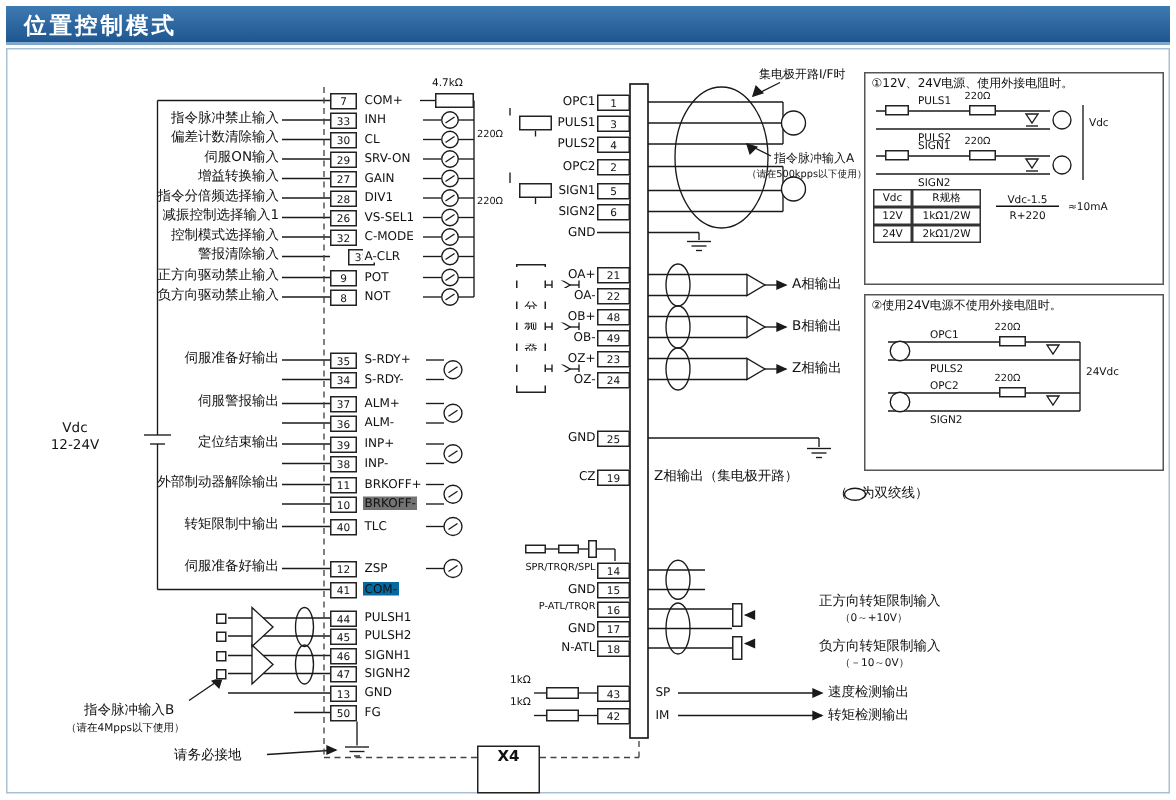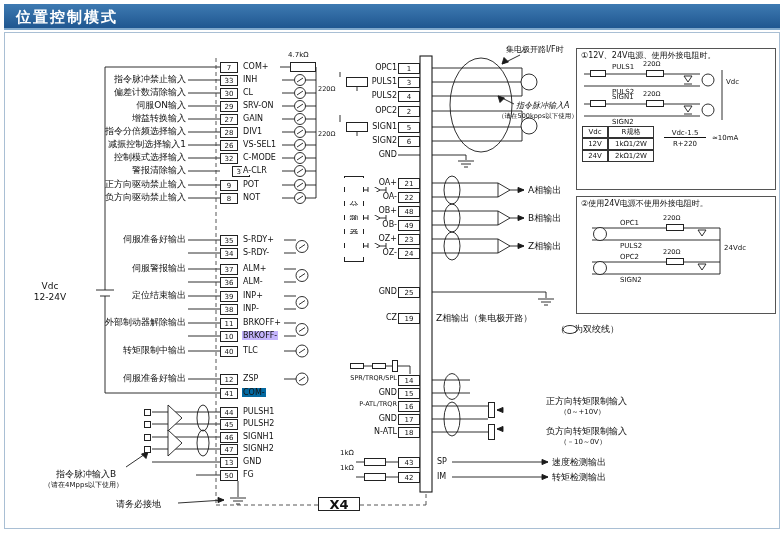--- a/index.html
+++ b/index.html
@@ -18,22 +18,22 @@
   .n8{font-size:8px;}
   .n7{font-size:7px;}
   .n65{font-size:6.5px;}
   .s65{font-size:6.5px;}
   .frac{border-bottom:1px solid #111;}
   .pin{position:absolute;border:1px solid #222;background:#fff;font-size:7px;text-align:center;
        height:11px;line-height:10px;z-index:3;box-sizing:border-box;}
   .rbox{position:absolute;border:1px solid #222;background:#fff;z-index:3;box-sizing:border-box;}
   .cell{position:absolute;border:1px solid #333;font-size:7px;line-height:10px;text-align:center;
        background:#fff;z-index:3;box-sizing:border-box;}
-  .x4{position:absolute;left:318px;top:497px;width:42px;height:14px;border:1.5px solid #222;background:#fff;
-       font-size:13px;font-weight:bold;text-align:center;line-height:13px;z-index:3;box-sizing:border-box;}
+  .x4{position:absolute;left:318px;top:497px;width:42px;height:32px;border:1.5px solid #222;background:#fff;
+       font-size:10px;font-weight:bold;text-align:center;line-height:13px;z-index:3;box-sizing:border-box;}
   .divider-box{position:absolute;left:344px;top:176px;width:20px;height:86px;border:1px solid #222;background:#fff;
        display:flex;align-items:center;justify-content:center;z-index:3;box-sizing:border-box;}
   .divider-box span{width:10px;font-size:9px;line-height:1.45;word-break:break-all;display:block;text-align:center;}
 </style>
 </head>
 <body>
 
 <div id="titlebar">位置控制模式</div>
 <div id="frame"></div>
 <svg id="wires">
@@ -326,21 +326,21 @@
 <div class="t sig" style="left: 242px; top: 277px; background: rgb(255, 255, 255);">ALM-</div>
 <div class="t cn" style="left: 30px; top: 290px; width: 156px; text-align: right;">定位结束输出</div>
 <div class="pin" style="left: 220px; top: 290.5px; width: 18px;">39</div>
 <div class="t sig" style="left: 242px; top: 291px; background: rgb(255, 255, 255);">INP+</div>
 <div class="pin" style="left: 220px; top: 303.5px; width: 18px;">38</div>
 <div class="t sig" style="left: 242px; top: 304px; background: rgb(255, 255, 255);">INP-</div>
 <div class="t cn" style="left: 30px; top: 317px; width: 156px; text-align: right;">外部制动器解除输出</div>
 <div class="pin" style="left: 220px; top: 317.5px; width: 18px;">11</div>
 <div class="t sig" style="left: 242px; top: 318px; background: rgb(255, 255, 255);">BRKOFF+</div>
 <div class="pin" style="left: 220px; top: 330.5px; width: 18px;">10</div>
-<div class="t sig" style="left: 242px; top: 331px; background: #c4b5fd;">BRKOFF-</div>
+<div class="t sig" style="left: 242px; top: 331px; background: #737373;">BRKOFF-</div>
 <div class="t cn" style="left: 30px; top: 345px; width: 156px; text-align: right;">转矩限制中输出</div>
 <div class="pin" style="left: 220px; top: 345.5px; width: 18px;">40</div>
 <div class="t sig" style="left: 242px; top: 346px; background: rgb(255, 255, 255);">TLC</div>
 <div class="t cn" style="left: 30px; top: 373px; width: 156px; text-align: right;">伺服准备好输出</div>
 <div class="pin" style="left: 220px; top: 373.5px; width: 18px;">12</div>
 <div class="t sig" style="left: 242px; top: 374px; background: rgb(255, 255, 255);">ZSP</div>
 <div class="pin" style="left: 220px; top: 406.5px; width: 18px;">44</div>
 <div class="t sig" style="left: 242px; top: 407px; background: rgb(255, 255, 255);">PULSH1</div>
 <div class="rbox" style="left: 144px; top: 408.5px; width: 7px; height: 7px;"></div>
 <div class="pin" style="left: 220px; top: 418.5px; width: 18px;">45</div>
@@ -370,21 +370,21 @@
 <div class="t sig" style="left: 334px; top: 122px; width: 62px; text-align: right; background: rgb(255, 255, 255);">SIGN1</div>
 <div class="pin" style="left: 398px; top: 121.5px; width: 22px;">5</div>
 <div class="t sig" style="left: 334px; top: 136px; width: 62px; text-align: right; background: rgb(255, 255, 255);">SIGN2</div>
 <div class="pin" style="left: 398px; top: 135.5px; width: 22px;">6</div>
 <div class="t sig" style="left: 334px; top: 150px; width: 62px; text-align: right; background: rgb(255, 255, 255);">GND</div>
 <div class="rbox" style="left: 346px; top: 77px; width: 22px; height: 10px;"></div>
 <div class="rbox" style="left: 346px; top: 122px; width: 22px; height: 10px;"></div>
 <div class="t n65" style="left: 318px; top: 86px;">220Ω</div>
 <div class="t n65" style="left: 318px; top: 131px;">220Ω</div>
 <div class="t n8" style="left: 506px; top: 45px;">集电极开路I/F时</div>
-<div class="t n8" style="left: 516px; top: 101px; font-style: italic;">指令脉冲输入A</div>
+<div class="t n8" style="left: 516px; top: 101px;">指令脉冲输入A</div>
 <div class="t n65" style="left: 498px; top: 113px;">（请在500kpps以下使用）</div>
 <div class="t sig" style="left: 334px; top: 178px; width: 62px; text-align: right; background: rgb(255, 255, 255);">OA+</div>
 <div class="pin" style="left: 398px; top: 177.5px; width: 22px;">21</div>
 <div class="t sig" style="left: 334px; top: 192px; width: 62px; text-align: right; background: rgb(255, 255, 255);">OA-</div>
 <div class="pin" style="left: 398px; top: 191.5px; width: 22px;">22</div>
 <div class="t sig" style="left: 334px; top: 206px; width: 62px; text-align: right; background: rgb(255, 255, 255);">OB+</div>
 <div class="pin" style="left: 398px; top: 205.5px; width: 22px;">48</div>
 <div class="t sig" style="left: 334px; top: 220px; width: 62px; text-align: right; background: rgb(255, 255, 255);">OB-</div>
 <div class="pin" style="left: 398px; top: 219.5px; width: 22px;">49</div>
 <div class="t sig" style="left: 334px; top: 234px; width: 62px; text-align: right; background: rgb(255, 255, 255);">OZ+</div>

